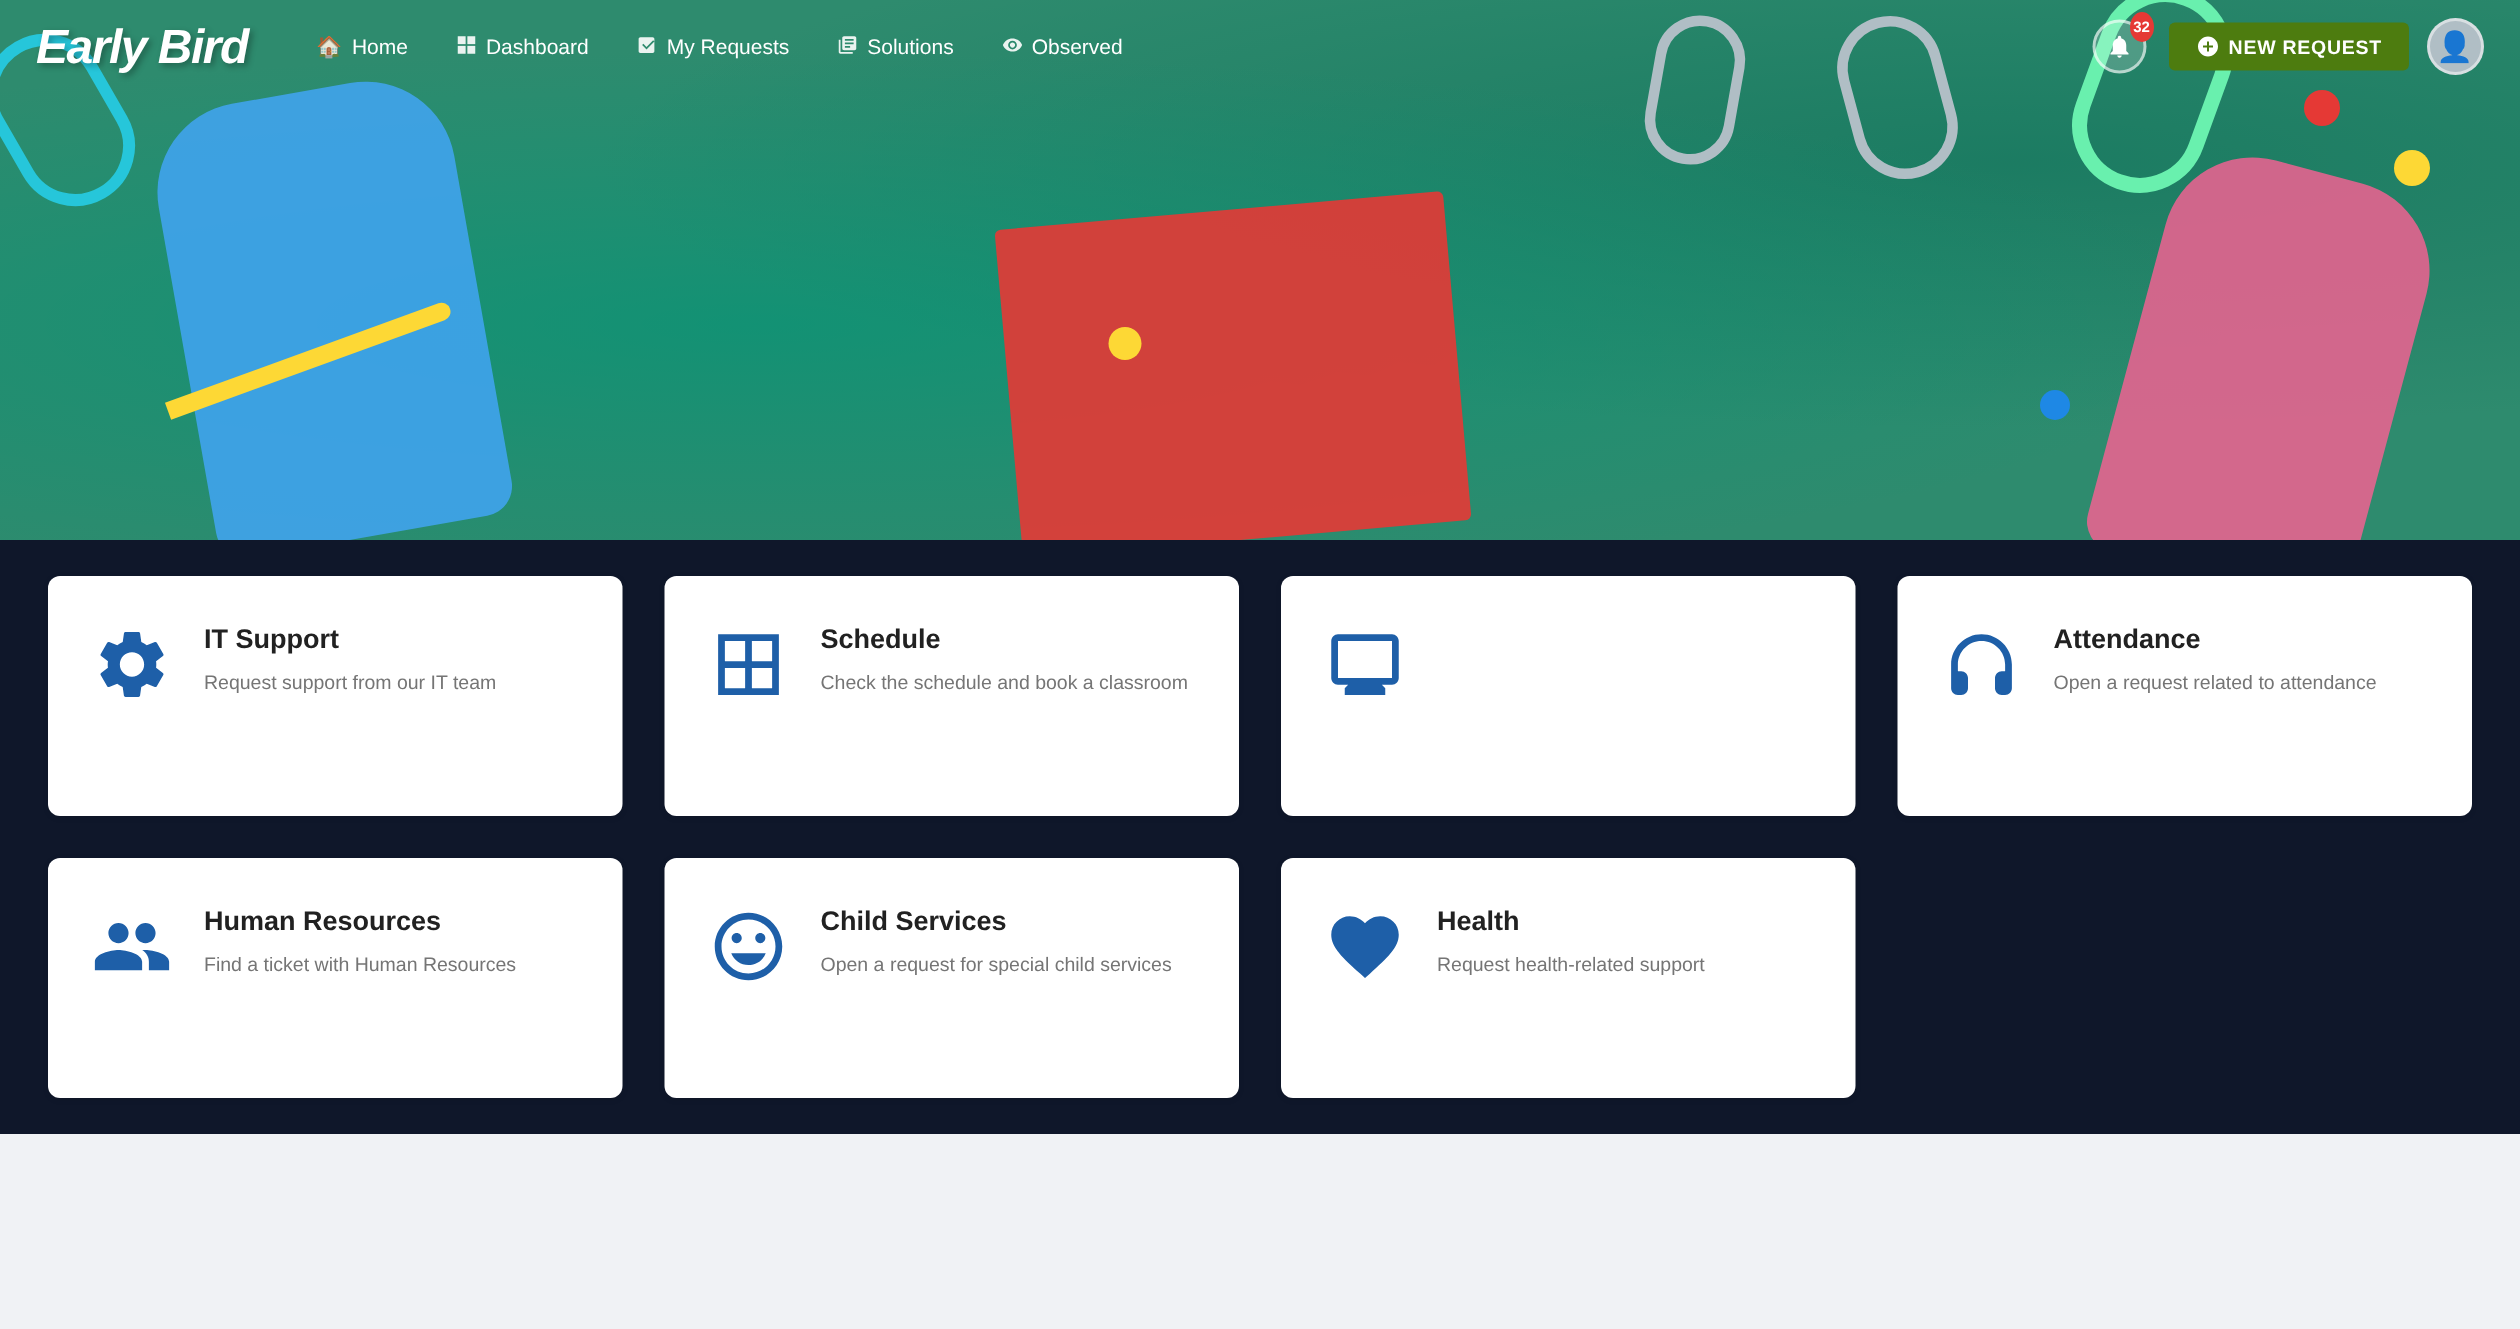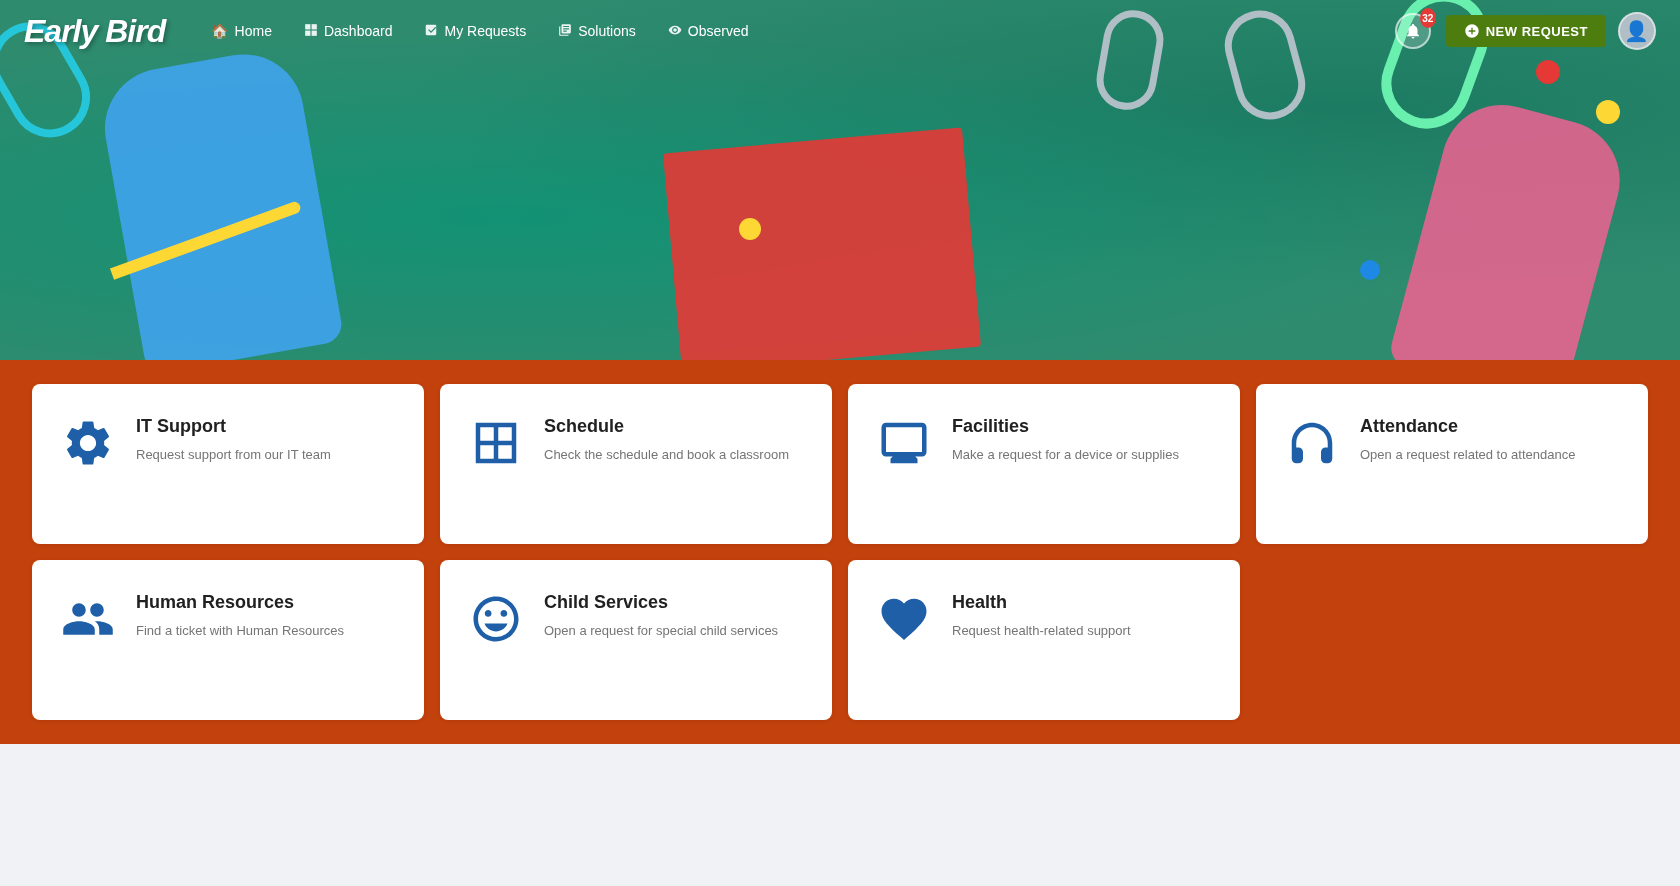--- a/index.html
+++ b/index.html
@@ -254,22 +254,22 @@
       width: 100%;
       background: transparent;
     }
 
     
     .cards-section {
       padding: 24px 32px;
       display: grid;
       grid-template-columns: repeat(4, 1fr);
       grid-template-rows: auto auto;
-      gap: 16px;
-      background: #c2410c;
+      gap: 28px;
+      background: #0f172a;
     }
     .card {
       background: white;
       border-radius: 8px;
       padding: 32px 28px;
       cursor: pointer;
       box-shadow: 0 1px 4px rgba(0,0,0,0.08);
       transition: box-shadow 0.2s;
       display: flex;
       align-items: flex-start;
@@ -413,24 +413,20 @@
         <div class="card-desc">Check the schedule and book a classroom</div>
       </div>
     </div>
 
     <div class="card">
       <div class="card-icon">
         <svg viewBox="0 0 24 24">
             <path d="M20 3H4c-1.1 0-2 .9-2 2v11c0 1.1.9 2 2 2h3l-1 1v2h12v-2l-1-1h3c1.1 0 2-.9 2-2V5c0-1.1-.9-2-2-2zm0 13H4V5h16v11z"></path>
           </svg>
       </div>
-      <div class="card-body">
-        <div class="card-title">Facilities</div>
-        <div class="card-desc">Make a request for a device or supplies</div>
-      </div>
     </div>
 
 
     <div class="card">
       <div class="card-icon">
         <svg viewBox="0 0 24 24">
             <path d="M12 3C7.03 3 3 7.03 3 12v7c0 1.1.9 2 2 2h1c1.1 0 2-.9 2-2v-3c0-1.1-.9-2-2-2H5v-2c0-3.87 3.13-7 7-7s7 3.13 7 7v2h-1c-1.1 0-2 .9-2 2v3c0 1.1.9 2 2 2h1c1.1 0 2-.9 2-2v-7c0-4.97-4.03-9-9-9z"></path>
           </svg>
       </div>
       <div class="card-body">

